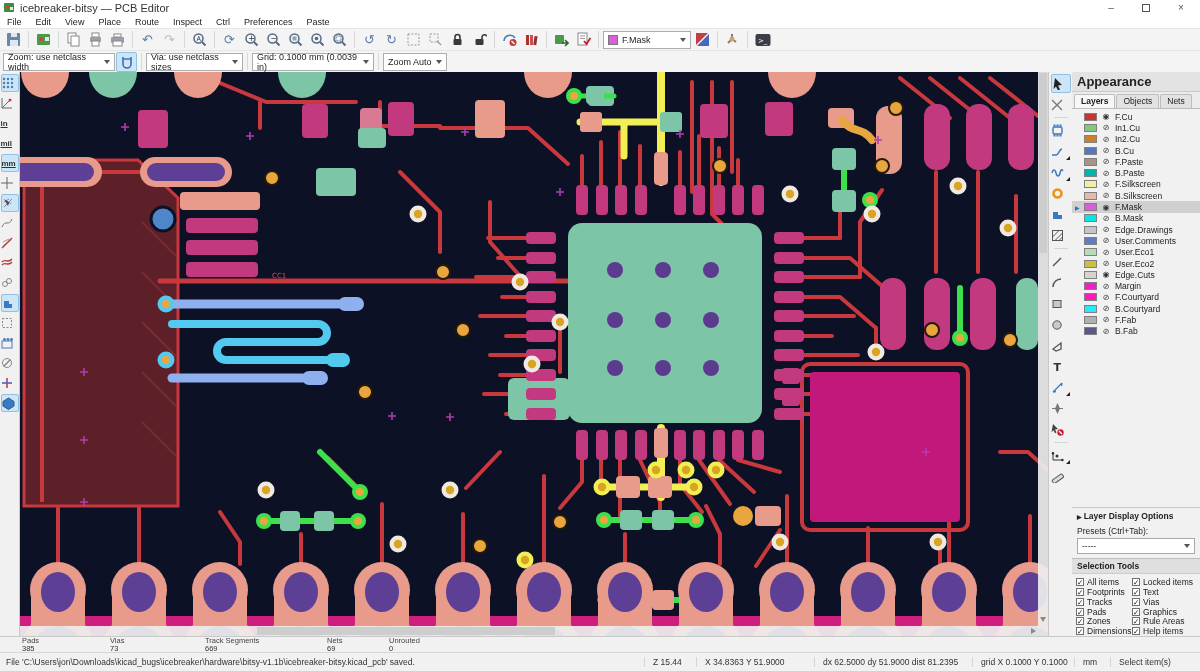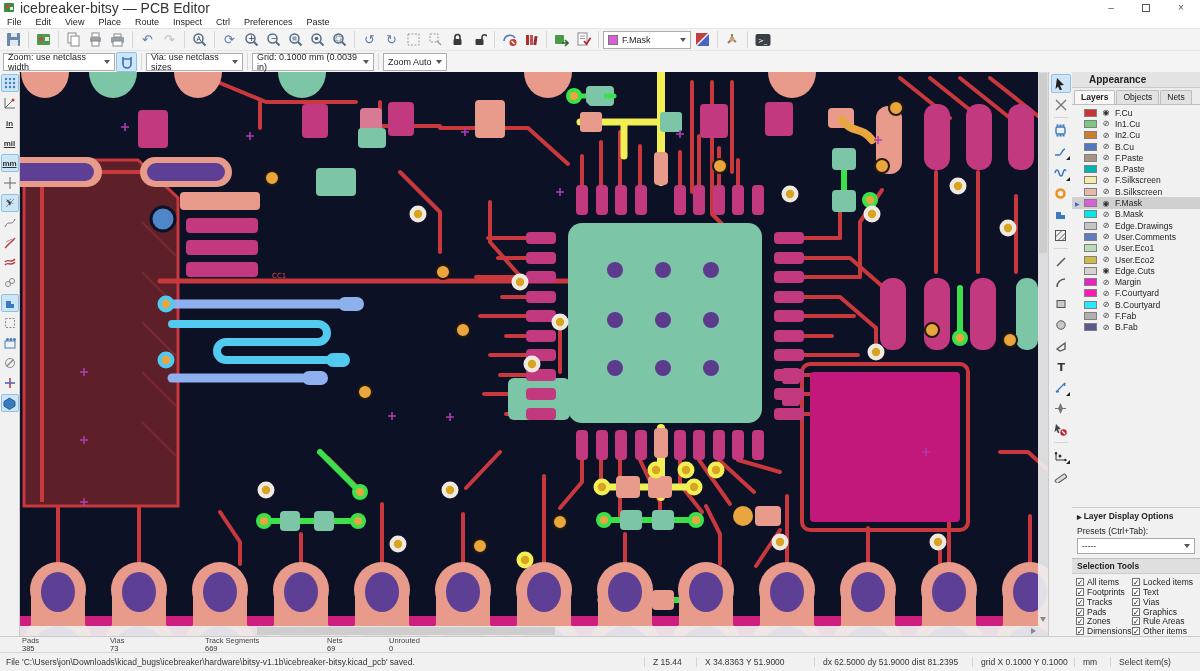--- a/index.html
+++ b/index.html
@@ -1,21 +1,21 @@
 <!DOCTYPE html>
 <html><head>
 <meta charset="utf-8">
 <style>
   *{box-sizing:border-box;margin:0;padding:0}
   html,body{width:1200px;height:671px;overflow:hidden}
   body{font-family:"Liberation Sans",sans-serif;background:#fff;position:relative;font-size:9px;color:#222}
 
   
   .titlebar{height:15px;display:flex;align-items:center;background:#fff;padding-left:4px;gap:5px}
-  .title-text{font-size:14px;color:#333}
+  .title-text{font-size:11px;color:#333}
   .winbtns{margin-left:auto;display:flex;align-items:center;gap:26px;padding-right:14px;color:#555;font-size:10px}
   .winbtn{width:10px;text-align:center;line-height:10px}
   .maxbox{width:8px;height:8px;border:1px solid #555}
   .menubar{height:13px;display:flex;align-items:center;background:#fff;font-size:9px}
   .menubar .menu{padding:0 7px;color:#222}
 
   .toolbar{height:22px;background:#f4f4f4;border-top:1px solid #e6e6e6;display:flex;align-items:center;padding:0 3px;gap:1px}
   .tbtn{width:21px;height:20px;display:flex;align-items:center;justify-content:center;border-radius:2px;position:relative}
   .tbtn.active{background:#cde6f7;border:1px solid #92c0e0}
   .tsep{width:1px;height:17px;background:#d8d8d8;margin:0 3px}
@@ -24,38 +24,38 @@
   .combo{height:18px;border:1px solid #adadad;background:#fff;display:flex;align-items:center;padding:0 4px;gap:4px;font-size:9px;color:#222}
   .combo .caret{margin-left:auto;width:0;height:0;border-left:3.5px solid transparent;border-right:3.5px solid transparent;border-top:4px solid #555}
   .swatch-sm{width:10px;height:10px;border:1px solid #777}
   .tri{position:absolute;right:1px;bottom:1px;width:0;height:0;border-left:4px solid transparent;border-bottom:4px solid #222}
 
   
   .workspace{display:flex;height:564px}
   .ltools,.rtools{background:#f1f1f1;display:flex;flex-direction:column;align-items:center;padding-top:2px;gap:2px}
   .ltools{width:20px;border-right:1px solid #c9c9c9}
   .rtools{width:24px;border-left:1px solid #c9c9c9}
-  .stool{width:18px;height:18px;display:flex;align-items:center;justify-content:center;border-radius:2px;font-size:8px;color:#444;position:relative;flex:none}
+  .stool{width:18px;height:18px;display:flex;align-items:center;justify-content:flex-start;border-radius:2px;font-size:8px;color:#444;position:relative;flex:none}
   .rtools .stool{width:20px;height:19px}
   .stool.active{background:#cde6f7;border:1px solid #92c0e0}
   .ssep{height:1px;width:14px;background:#d5d5d5;margin:1px 0;flex:none}
   .unit{font-size:8px;font-weight:bold;color:#333;text-decoration:underline}
 
   .canvas{position:relative;width:1028px;height:564px;background:#0d1126;overflow:hidden}
   .canvas svg{position:absolute;left:0;top:0}
   .hscroll{position:absolute;left:0;bottom:0;width:1018px;height:10px;background:rgba(238,238,238,.92)}
   .hthumb{position:absolute;left:237px;top:1px;width:298px;height:8px;background:#cdcdcd}
   .harrow{position:absolute;right:2px;top:2px;width:0;height:0;border-top:3px solid transparent;border-bottom:3px solid transparent;border-left:5px solid #888}
   .vscroll{position:absolute;right:0;top:0;width:10px;height:564px;background:rgba(238,238,238,.92)}
   .vthumb{position:absolute;top:1px;left:1px;width:8px;height:180px;background:#cdcdcd}
   .varrow{position:absolute;bottom:14px;left:2px;width:0;height:0;border-left:3px solid transparent;border-right:3px solid transparent;border-top:5px solid #888}
 
   
   .panel{width:128px;background:#f1f1f1;display:flex;flex-direction:column;font-size:8.5px}
-  .panel-header{background:#e3e3e3;border-bottom:1px solid #c9c9c9;font-weight:bold;font-size:10px;padding:2px 17px}
+  .panel-header{background:#e3e3e3;border-bottom:1px solid #c9c9c9;font-weight:bold;font-size:13px;padding:2px 5px}
   .tabs{display:flex;background:#ececec;border-bottom:1px solid #bdbdbd;padding-top:2px;padding-left:2px}
   .tab{padding:1px 6px 2px;border:1px solid #bdbdbd;border-bottom:none;background:#e2e2e2;margin-right:1px;border-radius:2px 2px 0 0}
   .tab.active{background:#f7f7f7;font-weight:bold}
   .layer-list{padding-top:2px}
   .layer-row{display:flex;align-items:center;height:11.3px;padding-left:12px;gap:4px;position:relative}
   .layer-row.selected{background:#d0d0d0}
   .sel-arrow{position:absolute;left:3px;font-size:6px;color:#2f6fd0}
   .lswatch{width:13px;height:8px;border:1px solid #808080;flex:none}
   .vis{width:10px;font-size:8px;color:#333;text-align:center;flex:none}
   .lname{white-space:nowrap}
@@ -1005,21 +1005,21 @@
       <div class="cb">
           <span class="cbbox">✓</span>
           <span>Rule Areas</span>
         </div>
       <div class="cb">
           <span class="cbbox">✓</span>
           <span>Dimensions</span>
         </div>
       <div class="cb">
           <span class="cbbox">✓</span>
-          <span>Other items</span>
+          <span>Help items</span>
         </div>
     </div>
   </div>
 </div>
 
 <div class="counts">
   <div class="count" style="width:88px">
       <span class="cl">Pads</span>
       <span>385</span>
     </div>

